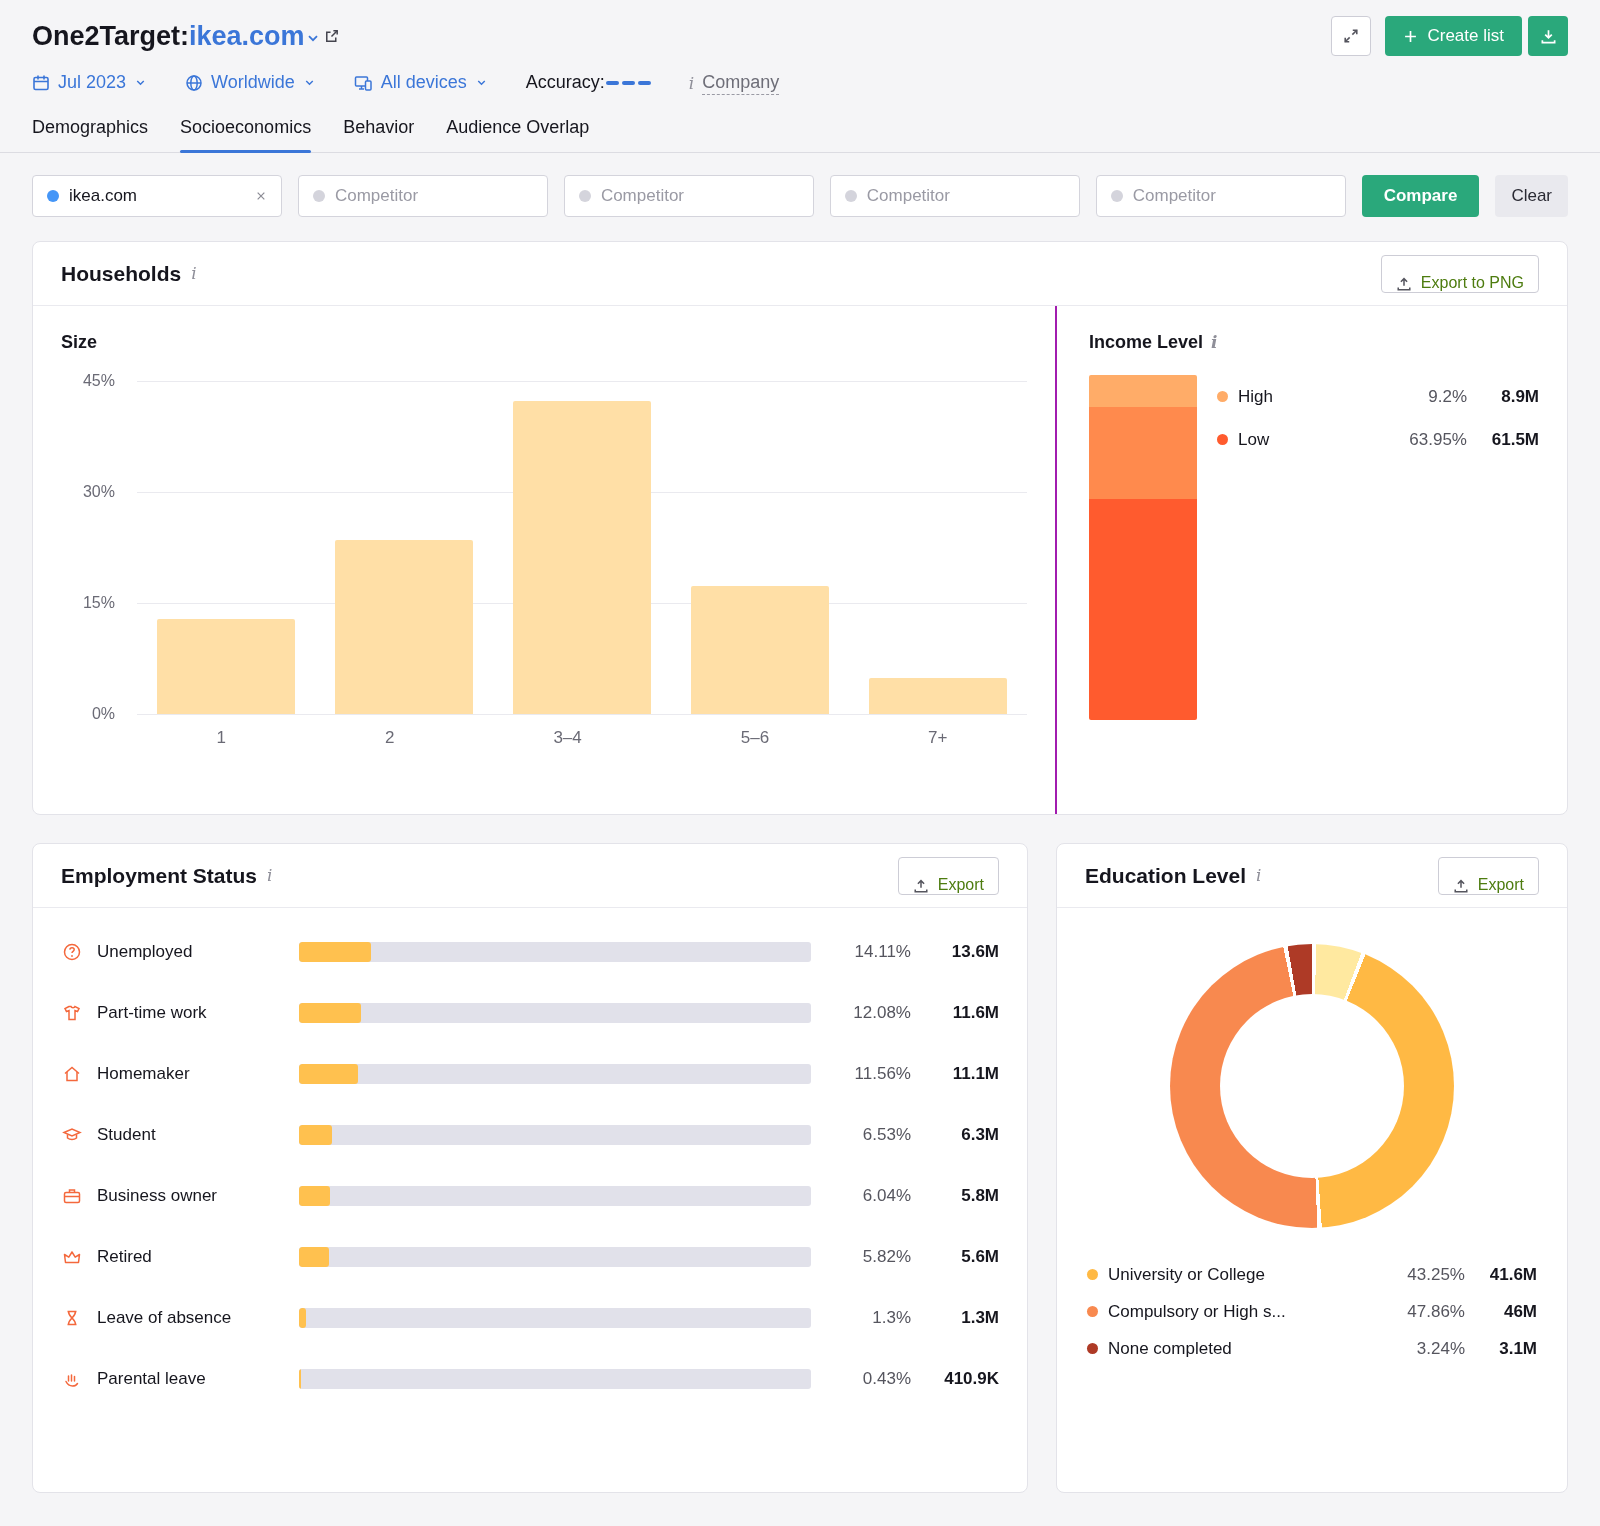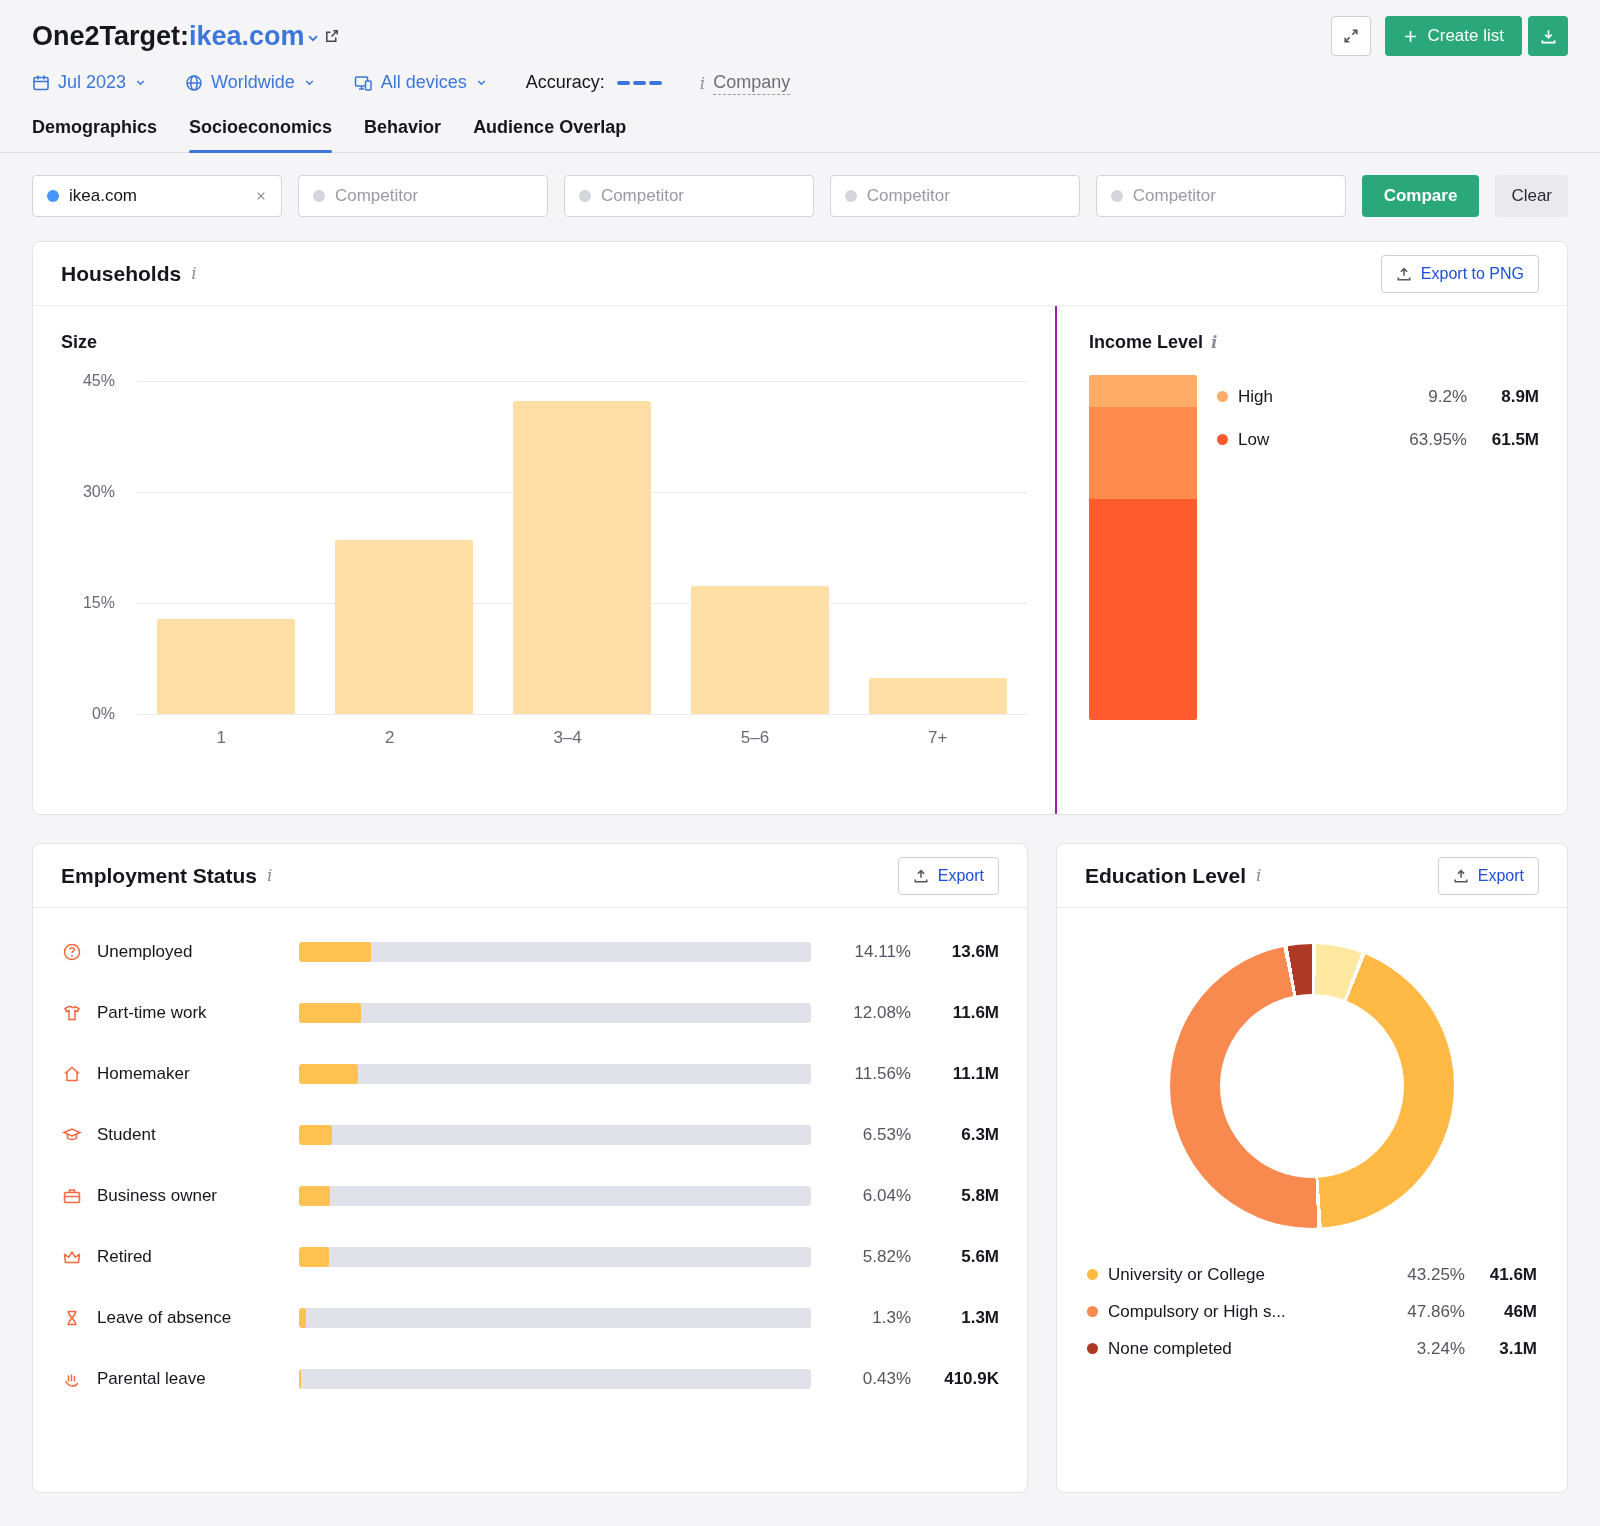--- a/index.html
+++ b/index.html
@@ -15,50 +15,50 @@
   .title .chev{color:#3b76d8;margin-top:4px}
   .title .ext{color:#44444e;margin-left:2px;cursor:pointer}
   .hdr-actions{display:flex;align-items:center;gap:14px}
   .btn-icon-white{width:40px;height:40px;border:1px solid #cdcdd6;border-radius:4px;background:#fff;display:flex;align-items:center;justify-content:center;color:#55555e;cursor:pointer}
   .green-group{display:flex;gap:6px}
   .btn-green{height:40px;background:#2aa87b;color:#fff;border:none;border-radius:4px;font-size:17px;display:flex;align-items:center;gap:9px;padding:0 18px;cursor:pointer;font-family:inherit}
   .btn-green-sq{width:40px;height:40px;background:#2aa87b;border:none;border-radius:4px;display:flex;align-items:center;justify-content:center;color:#fff;cursor:pointer}
 
   .filters{display:flex;align-items:flex-start;gap:38px;margin-top:16px;font-size:18px}
   .filter{color:#3b76d8;display:flex;align-items:center;gap:8px;cursor:pointer}
-  .accuracy{display:flex;align-items:center;gap:12px;color:#16161e}
+  .accuracy{display:flex;align-items:center;gap:1px;color:#16161e}
   .dashes{display:flex;gap:3px}
   .dashes i{display:block;width:13px;height:4px;border-radius:2px;background:#3b76d8}
   .company{display:flex;align-items:center;gap:8px;color:#6e6e78;cursor:pointer}
   .company .lbl{border-bottom:1px dashed #9a9aa4;padding-bottom:1px}
   .info{font-family:"DejaVu Serif",serif;font-style:italic;color:#8f8f99;font-size:17px;line-height:1;cursor:pointer}
   .info::before{content:"i"}
 
   .tabs{display:flex;gap:32px;margin:22px -32px 0;padding:0 32px;border-bottom:1px solid #dcdce2}
-  .tab{font-size:18px;font-weight:bold;padding-bottom:14px;position:relative;cursor:pointer;color:#16161e}
+  .tab{font-size:18px;font-weight:normal;padding-bottom:14px;position:relative;cursor:pointer;color:#16161e}
   .tab.active::after{content:"";position:absolute;left:0;right:0;bottom:-1px;height:3px;background:#3b76d8;border-radius:2px}
 
   
   .compare-row{display:flex;gap:16px;margin-top:22px;align-items:center}
   .pill{height:42px;background:#fff;border:1px solid #d4d4dc;border-radius:4px;display:flex;align-items:center;padding:0 14px;gap:10px;flex:1;min-width:0}
   .dot{width:12px;height:12px;border-radius:50%;flex:none}
   .dot.blue{background:#4596f7}
   .dot.gray{background:#d4d4dc}
   .pill .txt{font-size:17px;color:#16161e;flex:1;white-space:nowrap;overflow:hidden}
   .pill .close{color:#8b8b95;cursor:pointer}
   .pill input{border:none;outline:none;flex:1;font-size:17px;min-width:0;background:transparent;font-family:inherit;color:#16161e}
   .pill input::placeholder{color:#9a9aa4}
   .btn-compare{height:42px;padding:0 22px;background:#2aa87b;color:#fff;border:none;border-radius:4px;font-size:17px;font-weight:bold;cursor:pointer;font-family:inherit;flex:none}
   .btn-clear{height:42px;padding:0 16px;background:#e9e9ee;color:#2a2a33;border:none;border-radius:4px;font-size:17px;cursor:pointer;font-family:inherit;flex:none}
 
   
   .card{background:#fff;border:1px solid #e3e3e9;border-radius:8px;margin-top:24px;overflow:hidden}
   .card-head{height:64px;display:flex;align-items:center;gap:10px;padding:0 28px;border-bottom:1px solid #eaeaef}
   .card-title{font-size:21px;font-weight:bold}
-  .btn-export{margin-left:auto;height:38px;border:1px solid #cdcdd6;background:#fff;border-radius:4px;display:flex;align-items:center;gap:9px;padding:0 14px;font-size:16px;color:#1d4ed8;cursor:pointer;font-family:inherit}
+  .btn-export{margin-left:auto;height:38px;border:1px solid #cdcdd6;background:#fff;border-radius:4px;display:flex;align-items:flex-end;gap:9px;padding:0 14px;font-size:16px;color:#4d7c0f;cursor:pointer;font-family:inherit}
   .btn-export svg{color:#55555e}
 
   
   .households-body{display:flex;min-height:508px}
   .size-pane{flex:1;padding:26px 28px 18px;min-width:0}
   .pane-title{font-size:18px;font-weight:bold;display:flex;align-items:center;gap:8px}
   .size-chart{display:flex;margin-top:28px}
   .ylabels{width:64px;position:relative;height:333px;flex:none;margin-right:12px}
   .ylabels span{position:absolute;right:10px;transform:translateY(-50%);color:#6a6a75;font-size:16px}
   .plot{flex:1;position:relative;height:333px}

